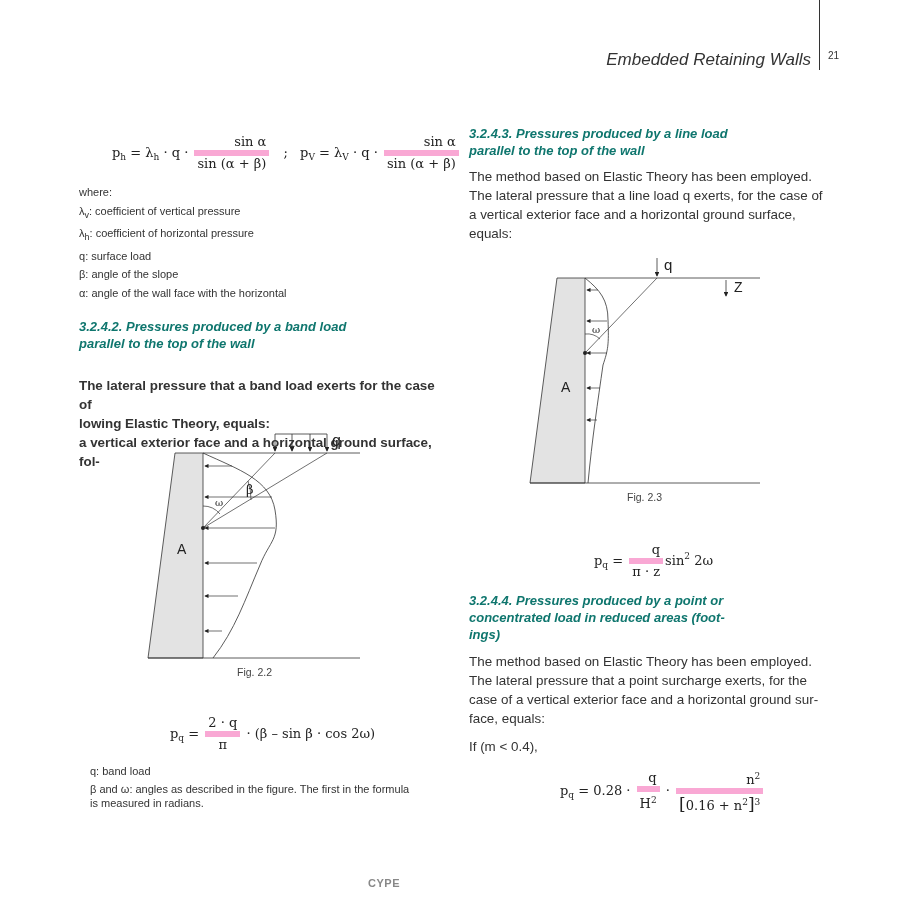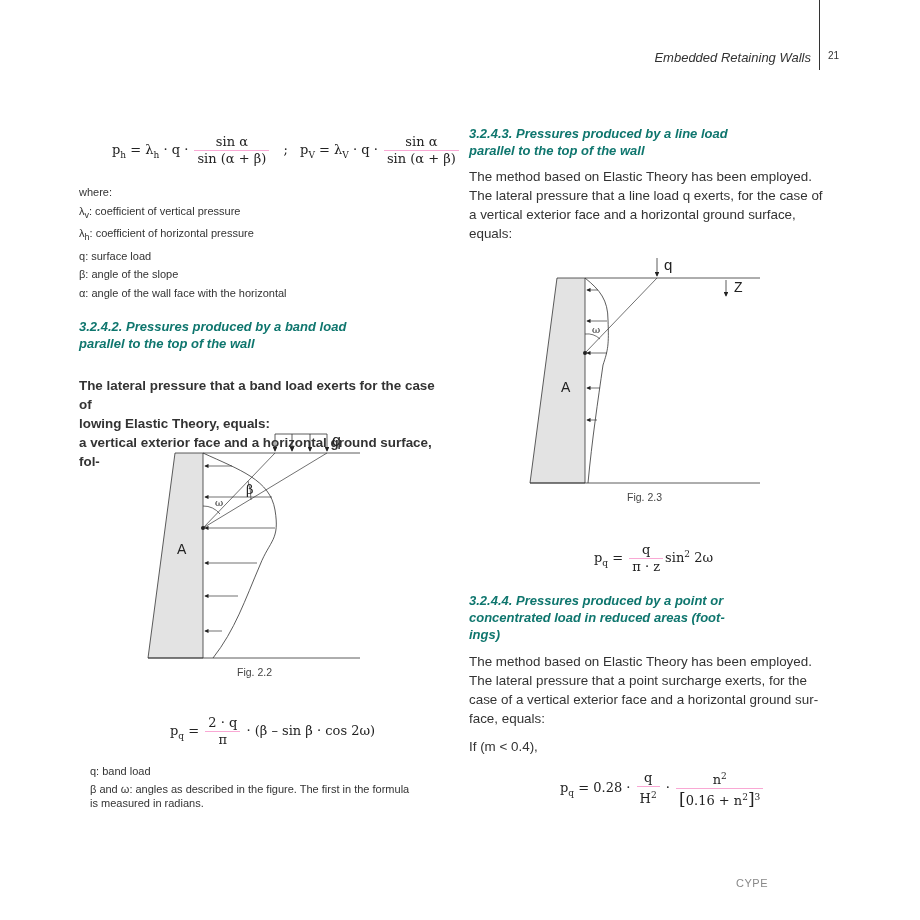--- a/index.html
+++ b/index.html
@@ -1,30 +1,30 @@
 <!DOCTYPE html>
 <html><head>
 <meta charset="utf-8">
 <style>
   html, body { margin: 0; padding: 0; background: #ffffff; }
   body { width: 920px; height: 920px; position: relative; overflow: hidden;
          font-family: "Liberation Sans", sans-serif; color: #222; }
   .abs { position: absolute; }
   .header-rule { position: absolute; left: 819px; top: 0; width: 1px; height: 70px; background: #333; }
-  .header-title { position: absolute; right: 109px; top: 50px; font-size: 13px; font-style: italic; color: #333; }
+  .header-title { position: absolute; right: 109px; top: 50px; font-size: 17px; font-style: italic; color: #333; }
   .header-page { position: absolute; left: 828px; top: 50px; font-size: 10px; color: #333; }
   .formula { font-family: "DejaVu Serif", serif; font-size: 13px; color: #222; }
   .frac { display: inline-block; vertical-align: middle; text-align: center; margin: 0 2px; }
-  .frac .num { display: block; padding: 0 3px; border-bottom: 1px solid #f9a8d4; line-height: 16px; }
+  .frac .num { display: block; padding: 0 3px; border-bottom: 6px solid #f9a8d4; line-height: 16px; text-align: right; }
   .frac .den { display: block; padding: 0 3px; line-height: 16px; }
   .small { font-size: 11px; color: #333; line-height: 18.5px; }
   .h2 { font-weight: bold; font-style: italic; font-size: 13px; line-height: 17px; color: #0f766e; }
   .body { font-size: 13.4px; line-height: 19px; color: #333; }
-  .footer { position: absolute; left: 0; width: 768px; top: 877px; text-align: right;
-            font-size: 11px; font-weight: normal; color: #888; letter-spacing: 0.5px; }
+  .footer { position: absolute; left: 0; width: 768px; top: 877px; text-align: center;
+            font-size: 11px; font-weight: bold; color: #888; letter-spacing: 0.5px; }
   sub { font-size: 9px; }
   sup { font-size: 9px; }
 </style>
 </head>
 <body>
 
 <div class="header-rule"></div>
 <div class="header-title">Embedded Retaining Walls</div>
 <div class="header-page">21</div>
 

